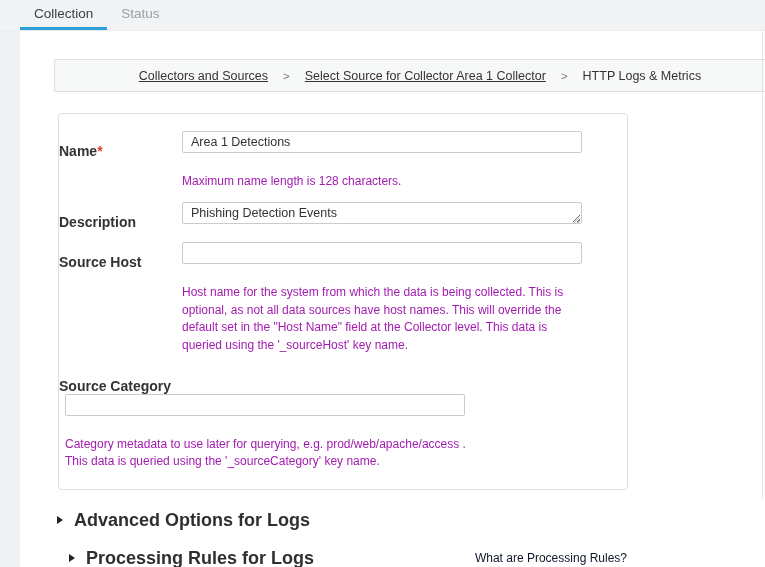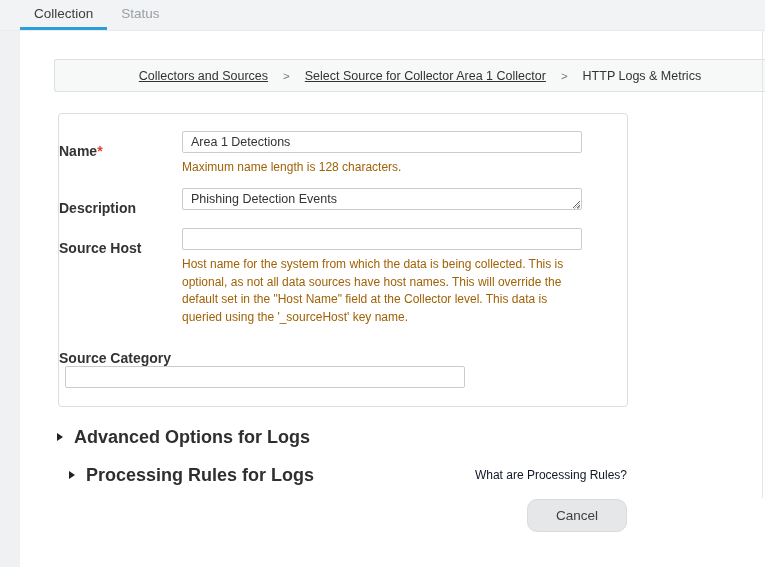--- a/index.html
+++ b/index.html
@@ -103,23 +103,23 @@
     display:block;
   }
   .tarea { resize:vertical; overflow:hidden; line-height:16px; }
   .grip {
     position:absolute; right:2px; top:13px; width:8px; height:8px;
     background:repeating-linear-gradient(135deg, transparent, transparent 1.5px, #b9bcbe 1.5px, #b9bcbe 2.5px);
     clip-path:polygon(100% 0, 100% 100%, 0 100%);
     pointer-events:none;
   }
   .helper {
-    margin-top:6px;
+    margin-top:20px;
     font-size:12px;
-    color:#a16207;
+    color:#a21caf;
     line-height:1.45;
     width:402px;
   }
   
   .section-row {
     display:flex; align-items:center;
     margin-left:37px;
     width:570px;
   }
   .section-row.first { margin-top:20px; }
@@ -221,20 +221,21 @@
       <div class="ffield">
         <input class="tinput" type="text" value="" style="">
         <div class="helper">Host name for the system from which the data is being collected. This is optional, as not all data sources have host names. This will override the default set in the "Host Name" field at the Collector level. This data is queried using the '_sourceHost' key name.</div>
       </div>
     </div>
 
     <div class="frow">
       <div class="flabel">Source Category</div>
       <div class="ffield">
         <input class="tinput" type="text" value="" style="">
+        <div class="helper">Category metadata to use later for querying, e.g. prod/web/apache/access . This data is queried using the '_sourceCategory' key name.</div>
       </div>
     </div>
 
   </div>
 
   <div class="section-row first">
     <span class="tri"></span>
     <span class="section-label">Advanced Options for Logs</span>
   </div>
 

